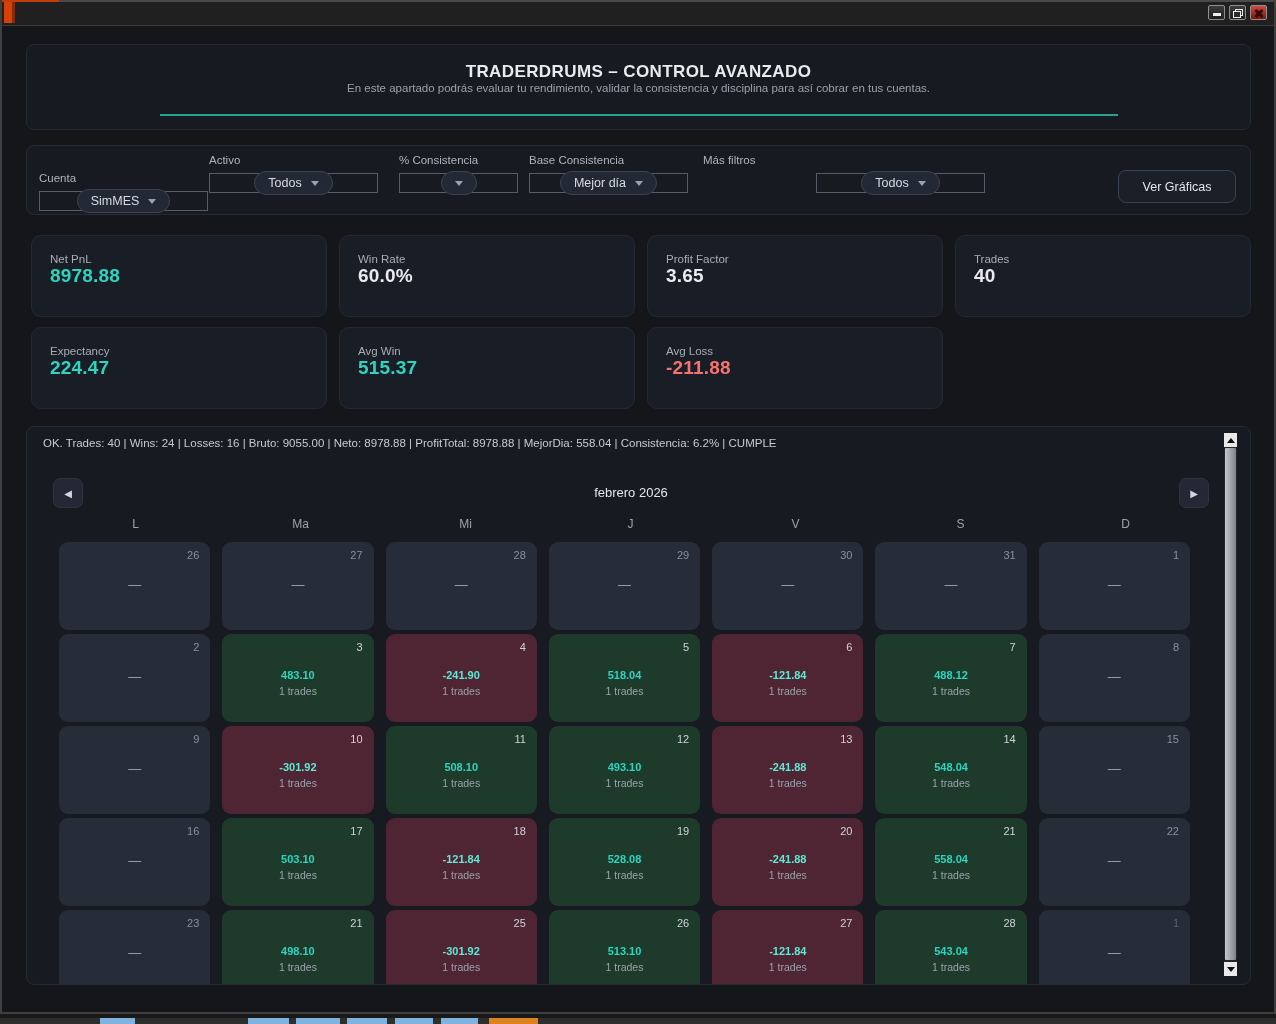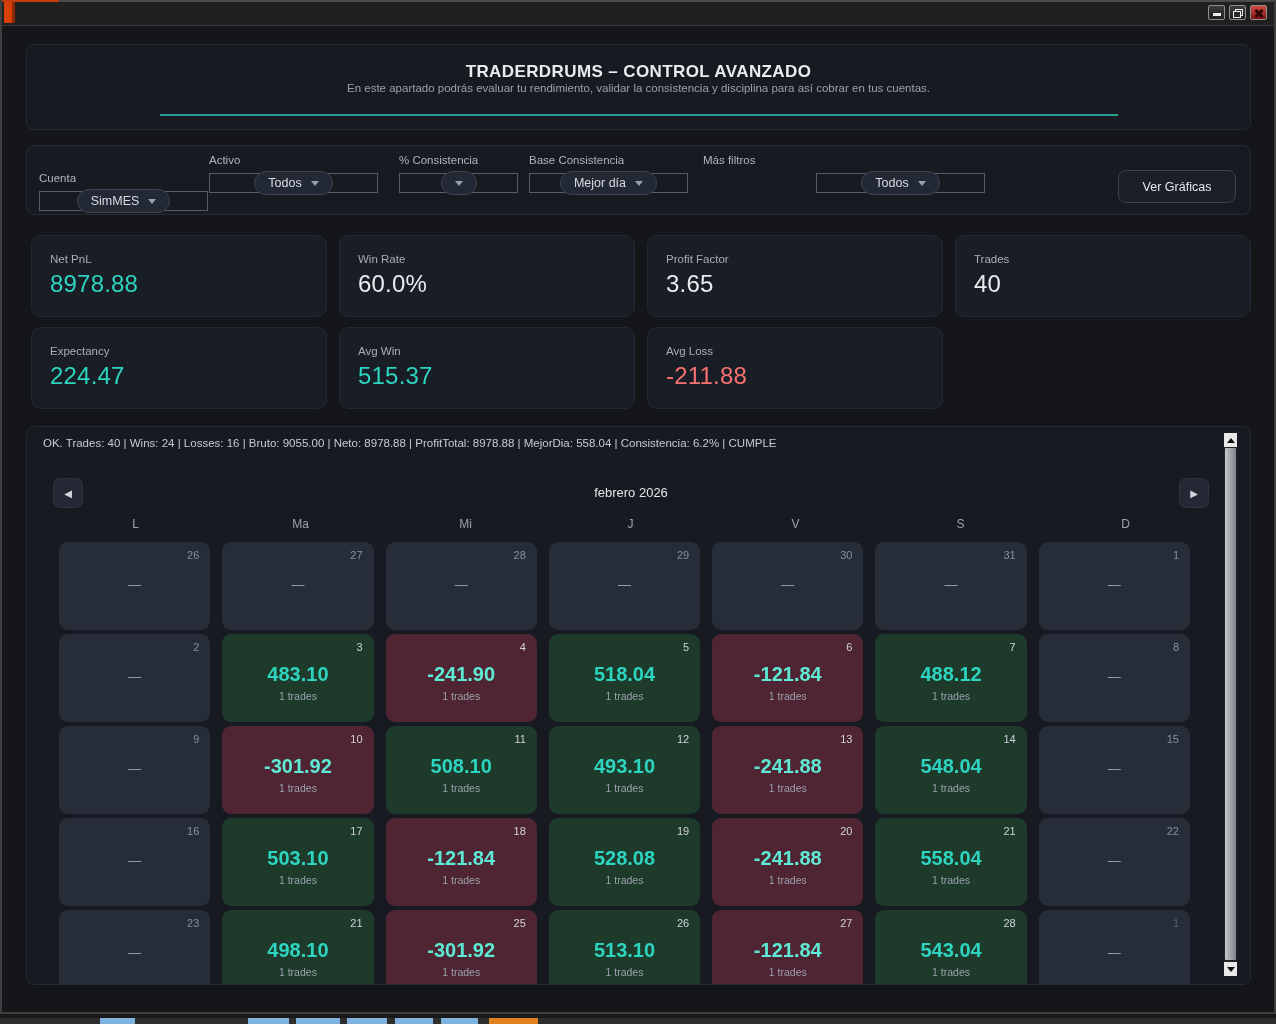--- a/index.html
+++ b/index.html
@@ -60,21 +60,21 @@
            border-top:5px solid #9aa1ac; }
   .ver-btn { position:absolute; right:14px; top:24px; width:118px; height:33px; border-radius:8px;
              border:1px solid #3a4150; background:#1b2028; color:#e4e7ea; font-size:12.5px;
              font-family:"Liberation Sans", sans-serif; cursor:pointer; }
 
   
   .stats-grid { position:absolute; top:208px; left:20px; right:14px; display:grid;
                 grid-template-columns:repeat(4,1fr); gap:10px 12px; grid-auto-rows:82px; }
   .stat-card { background:#191d25; border:1px solid #242a34; border-radius:10px; padding:17px 18px; }
   .stat-label { font-size:11.5px; color:#a7adb7; }
-  .stat-value { margin-top:5px; font-size:24px; font-weight:400; letter-spacing:.2px; }
+  .stat-value { font-size:19px; font-weight:700; letter-spacing:.2px; }
   .stat-value.teal  { color:#2dd4bf; }
   .stat-value.white { color:#e9ebee; }
   .stat-value.red   { color:#f87171; }
 
   
   #calendar-panel { top:399px; bottom:16px; overflow:hidden; }
   .status-line { position:absolute; top:10px; left:16px; right:34px; font-size:11.5px; color:#c6cbd2; }
   .cal-head { position:absolute; top:51px; left:26px; right:41px; height:30px; }
   .nav-btn { position:absolute; top:0; width:30px; height:30px; background:#232834;
              border:1px solid #2d3440; border-radius:7px; color:#d2d6dc; font-size:10px;
@@ -90,21 +90,21 @@
   .cell.blank  { background:#272d38; }
   .cell.profit { background:#1d3a2a; }
   .cell.loss   { background:#4f2433; }
   .daynum { position:absolute; top:7px; right:11px; font-size:11px; color:#cfd3da; }
   .blank .daynum { color:#8a909b; }
   .faded .daynum { color:#596070; }
   .dash { position:absolute; top:50%; left:50%; transform:translate(-50%,-62%);
           color:#a3a9b3; font-size:13px; }
   .cellbody { position:absolute; inset:0; display:flex; flex-direction:column; align-items:center;
               justify-content:center; padding-top:9px; gap:4px; }
-  .pnl { font-size:20px; font-weight:700; }
+  .pnl { font-size:11px; font-weight:700; }
   .profit .pnl { color:#2dd4bf; }
   .loss .pnl   { color:#5eead4; }
   .ntrades { font-size:10.5px; color:#9aa2ac; }
 
   
   .scrollbar { position:absolute; top:6px; right:13px; bottom:8px; width:13px; background:#20242b; }
   .sb-btn { position:absolute; left:0; width:13px; height:14px; background:#e9e9e9;
             display:flex; align-items:center; justify-content:center; cursor:pointer; }
   .sb-up { top:0; } .sb-down { bottom:0; }
   .tri-up   { width:0; height:0; border-left:4px solid transparent; border-right:4px solid transparent; border-bottom:5px solid #101010; }

